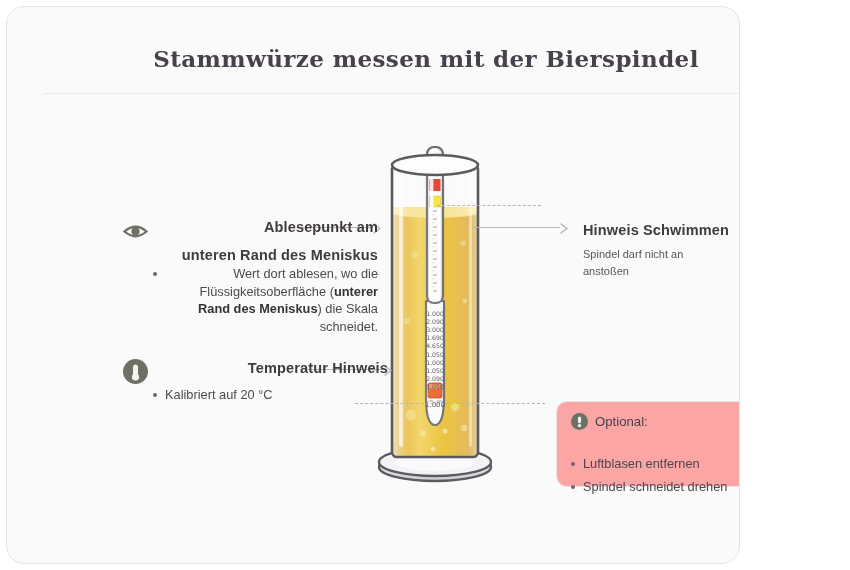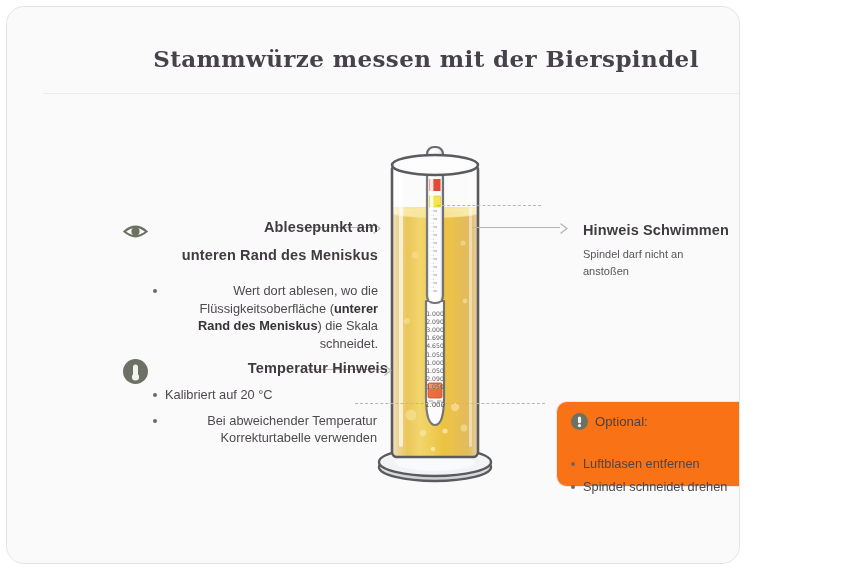--- a/index.html
+++ b/index.html
@@ -127,21 +127,21 @@
     border-top: 1.6px dashed #b8b4b5;
   }
 
   
   #optional-panel {
     position: absolute;
     left: 549px;
     top: 394px;
     width: 256px;
     height: 86px;
-    background: #f97316;
+    background: #fca5a5;
     border: 1px solid #e8e5e6;
     border-radius: 11px;
     box-sizing: border-box;
     padding: 11px 14px;
   }
   #optional-panel .opt-head {
     display: flex;
     align-items: center;
     font-size: 13.2px;
     color: #46424a;
@@ -331,45 +331,41 @@
     <svg width="25" height="25" viewBox="0 0 25 25">
       <path d="M1.5 12.5 Q12.5 3 23.5 12.5 Q12.5 22 1.5 12.5 Z" fill="none" stroke="#6d7163" stroke-width="2.3"></path>
       <circle cx="12.5" cy="12.5" r="4.1" fill="#6d7163"></circle>
     </svg>
   </div>
 
   <div id="block-reading">
     <div class="heading">Ablesepunkt am</div>
     <div class="heading" style="margin-top:12px;">unteren Rand des Meniskus</div>
 
-    <div class="bullet-row" style="margin-top:19px;">
+    <div class="bullet-row" style="margin-top:2px;">
       <div class="dot"></div>
       <div class="bullet-text">
         <span>Wert dort ablesen, wo die Flüssigkeitsoberfläche (</span><b>unterer Rand des Meniskus</b><span>) die Skala schneidet.</span>
       </div>
     </div>
   </div>
 
   <div class="badge" style="left:116px; top:352px;">
     <svg width="25" height="25" viewBox="0 0 25 25">
       <rect x="10" y="5.5" width="5" height="14" rx="2.5" fill="#f2f2ef"></rect>
       <circle cx="12.5" cy="18" r="3.6" fill="#f2f2ef"></circle>
     </svg>
   </div>
 
   <div id="block-temp">
     <div class="heading">Temperatur Hinweis</div>
 
     <div class="bullet-row" style="margin-top:10px;">
       <div class="dot"></div>
       <div class="bullet-text">Kalibriert auf 20 °C</div>
-    </div>
-    <div class="bullet-row" style="margin-top:8px;">
-      <div class="dot"></div>
-      <div class="bullet-text" style="width:212px;">Bei abweichender Temperatur Korrekturtabelle verwenden</div>
     </div>
   </div>
 
   <div id="block-float">
     <div class="heading">Hinweis Schwimmen</div>
     <div class="subtext" style="margin-top:8px;">Spindel darf nicht an</div>
     <div class="subtext">anstoßen</div>
   </div>
 
   <div id="optional-panel">

